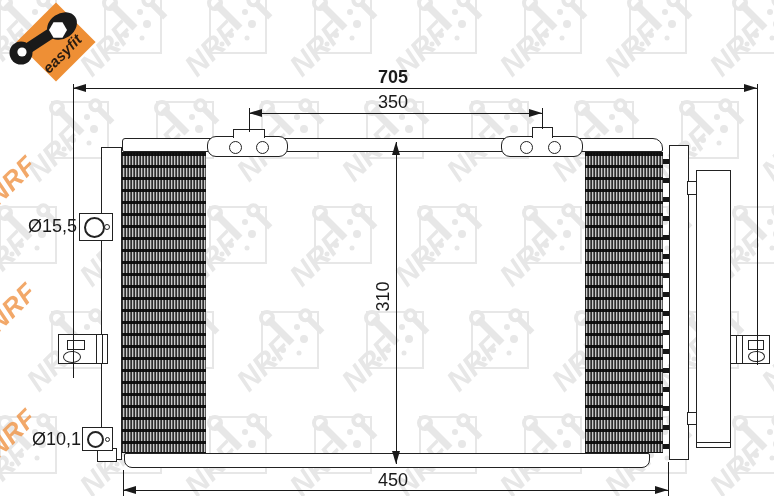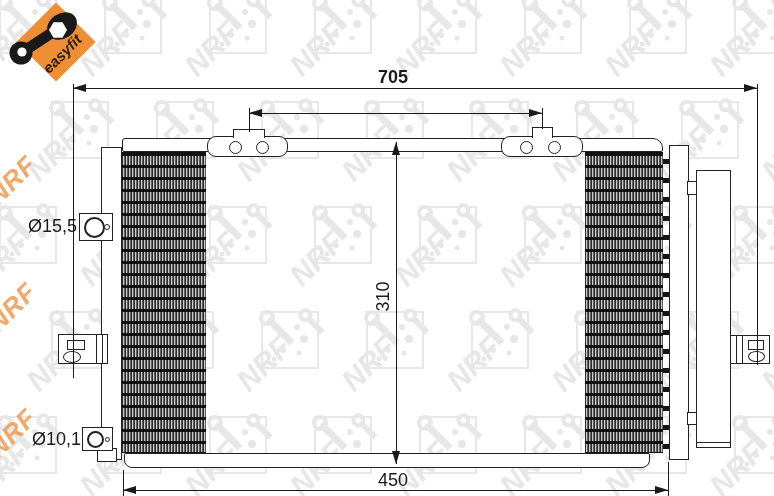--- a/index.html
+++ b/index.html
@@ -747,20 +747,21 @@
   <div class="arr r" style="left:744px;top:84px;"></div>
   <div class="xline" style="left:73px;top:84px;height:294px;"></div>
   <div class="xline" style="left:757px;top:84px;height:281px;"></div>
   <div class="dimtxt" style="left:343px;top:67px;width:100px;font-weight:bold;">705</div>
 
   <div class="dline" style="left:249px;top:113px;width:293px;"></div>
   <div class="arr l" style="left:249px;top:109px;"></div>
   <div class="arr r" style="left:529px;top:109px;"></div>
   <div class="xline" style="left:249px;top:108px;height:24px;"></div>
   <div class="xline" style="left:542px;top:108px;height:21px;"></div>
+  <div class="dimtxt" style="left:343px;top:92px;width:100px;">350</div>
 
   <div class="xline" style="left:396px;top:142px;height:322px;"></div>
   <div class="arr u" style="left:392px;top:142px;"></div>
   <div class="arr d" style="left:392px;top:451px;"></div>
   <div class="dimtxt" style="left:363px;top:286px;width:40px;transform:rotate(-90deg);">310</div>
 
   <div class="dline" style="left:123px;top:490px;width:545px;"></div>
   <div class="arr l" style="left:123px;top:486px;"></div>
   <div class="arr r" style="left:655px;top:486px;"></div>
   <div class="xline" style="left:123px;top:470px;height:26px;"></div>

